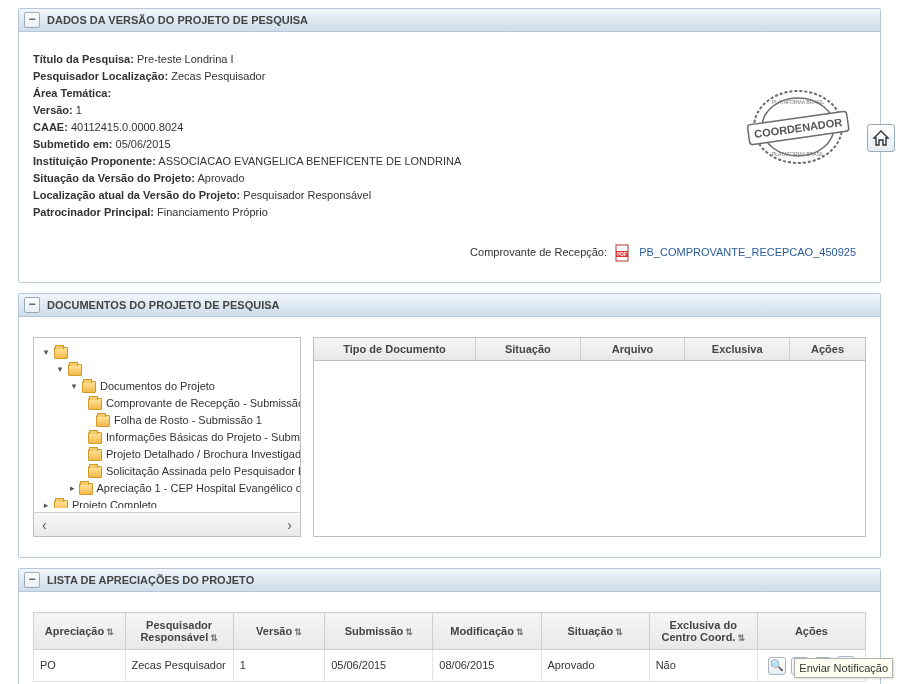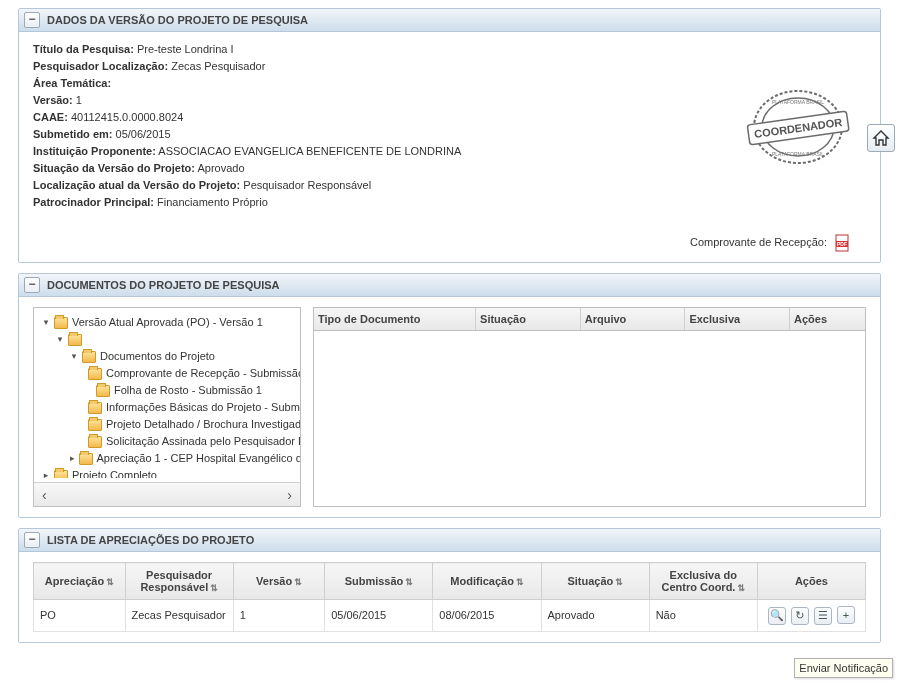--- a/index.html
+++ b/index.html
@@ -53,21 +53,21 @@
     background: linear-gradient(#fff, #e8eef4);
     border-radius: 2px;
     text-align: center;
     line-height: 12px;
     font-weight: bold;
     font-size: 12px;
     color: #555;
     cursor: pointer;
   }
   .panel-body {
-    padding: 10px 14px;
+    padding: 20px 14px;
     background: #fff;
     position: relative;
   }
   .field-row { margin-bottom: 2px; line-height: 15px; }
   .field-label { font-weight: bold; color: #333; }
   .field-value { color: #333; }
 
   .stamp {
     position: absolute;
     right: 22px;
@@ -154,20 +154,21 @@
     flex: 1;
     border: 1px solid #bfbfbf;
   }
   .docs-thead {
     display: flex;
     background: linear-gradient(#f6f6f6, #e8e8e8);
     border-bottom: 1px solid #bfbfbf;
   }
   .docs-th {
     flex: 1;
+    text-align: center;
     padding: 5px 4px;
     font-weight: bold;
     font-size: 11px;
     border-right: 1px solid #cfcfcf;
     color: #444;
   }
   .docs-th:last-child { border-right: none; }
 
   
   .apr-table {
@@ -269,41 +270,41 @@
         <text x="60" y="74" text-anchor="middle" font-family="Arial" font-size="5" fill="#777">PLATAFORMA BRASIL</text>
       </svg>
 
       <div class="receipt-row">
         <span>Comprovante de Recepção:</span>
         <svg class="pdf-icon" viewBox="0 0 18 18">
           <rect x="2" y="1" width="12" height="16" fill="#fff" stroke="#b33" stroke-width="1"></rect>
           <rect x="2" y="7" width="12" height="6" fill="#d33"></rect>
           <text x="8" y="12" text-anchor="middle" font-size="5" fill="#fff" font-family="Arial" font-weight="bold">PDF</text>
         </svg>
+        <span class="link">PB_COMPROVANTE_RECEPCAO_450925</span>
       </div>
 
     </div>
   </div>
 
   <div class="panel">
     <div class="panel-header">
       <div class="collapse-btn">
         <span>−</span>
       </div>
       <span>DOCUMENTOS DO PROJETO DE PESQUISA</span>
     </div>
     <div class="panel-body">
       <div class="docs-layout">
 
         <div class="tree-box">
           <div class="tree-inner">
             <div class="tree-node">
                 <span class="toggle">▾</span>
                 <span class="folder-icon"></span>
-                <span class="tree-label">Versão Atual Aprovada (PO) - Versão 1</span>
               </div>
             <div class="tree-node indent-1">
                 <span class="toggle">▾</span>
                 <span class="folder-icon"></span>
               </div>
             <div class="tree-node indent-2">
                 <span class="toggle">▾</span>
                 <span class="folder-icon"></span>
                 <span class="tree-label">Documentos do Projeto</span>
               </div>

